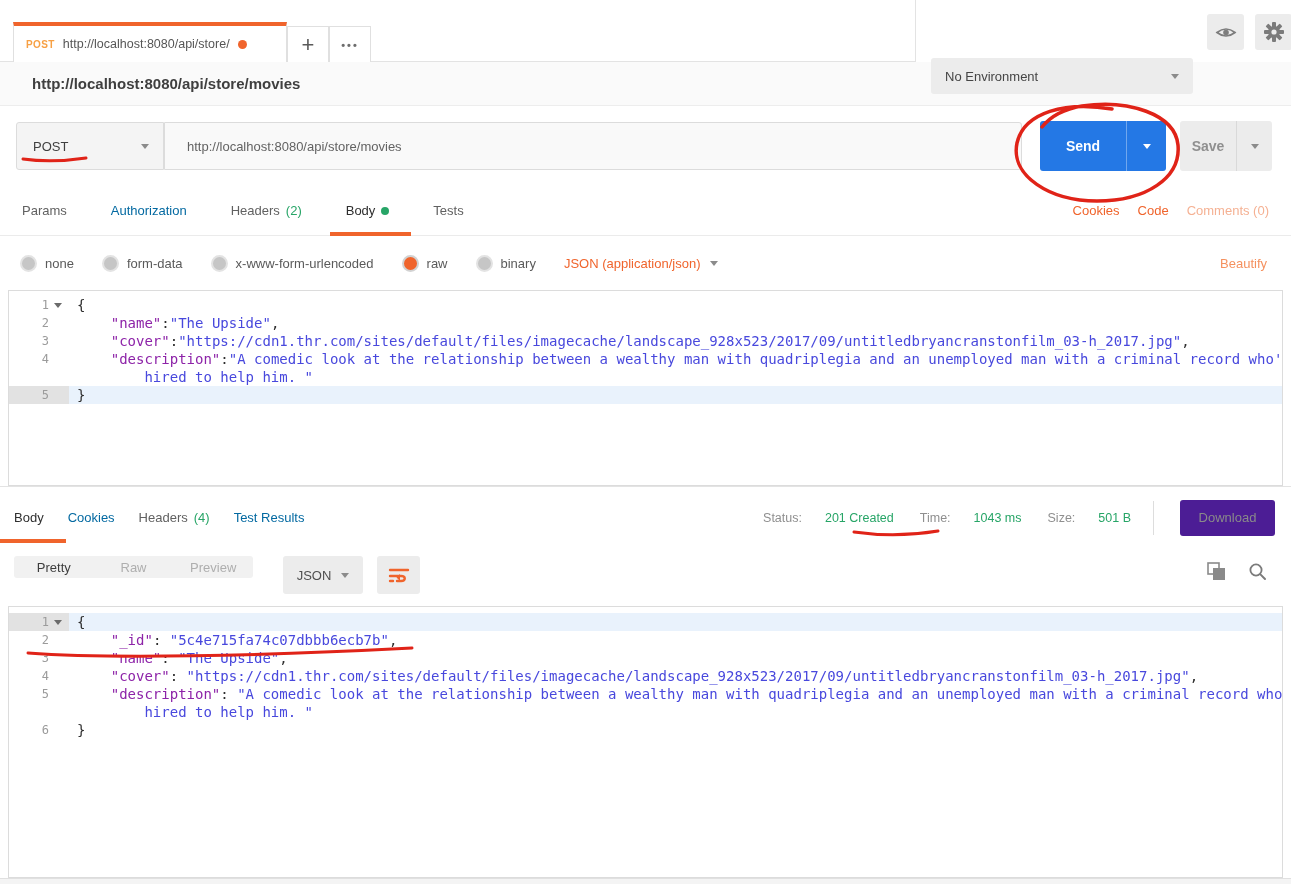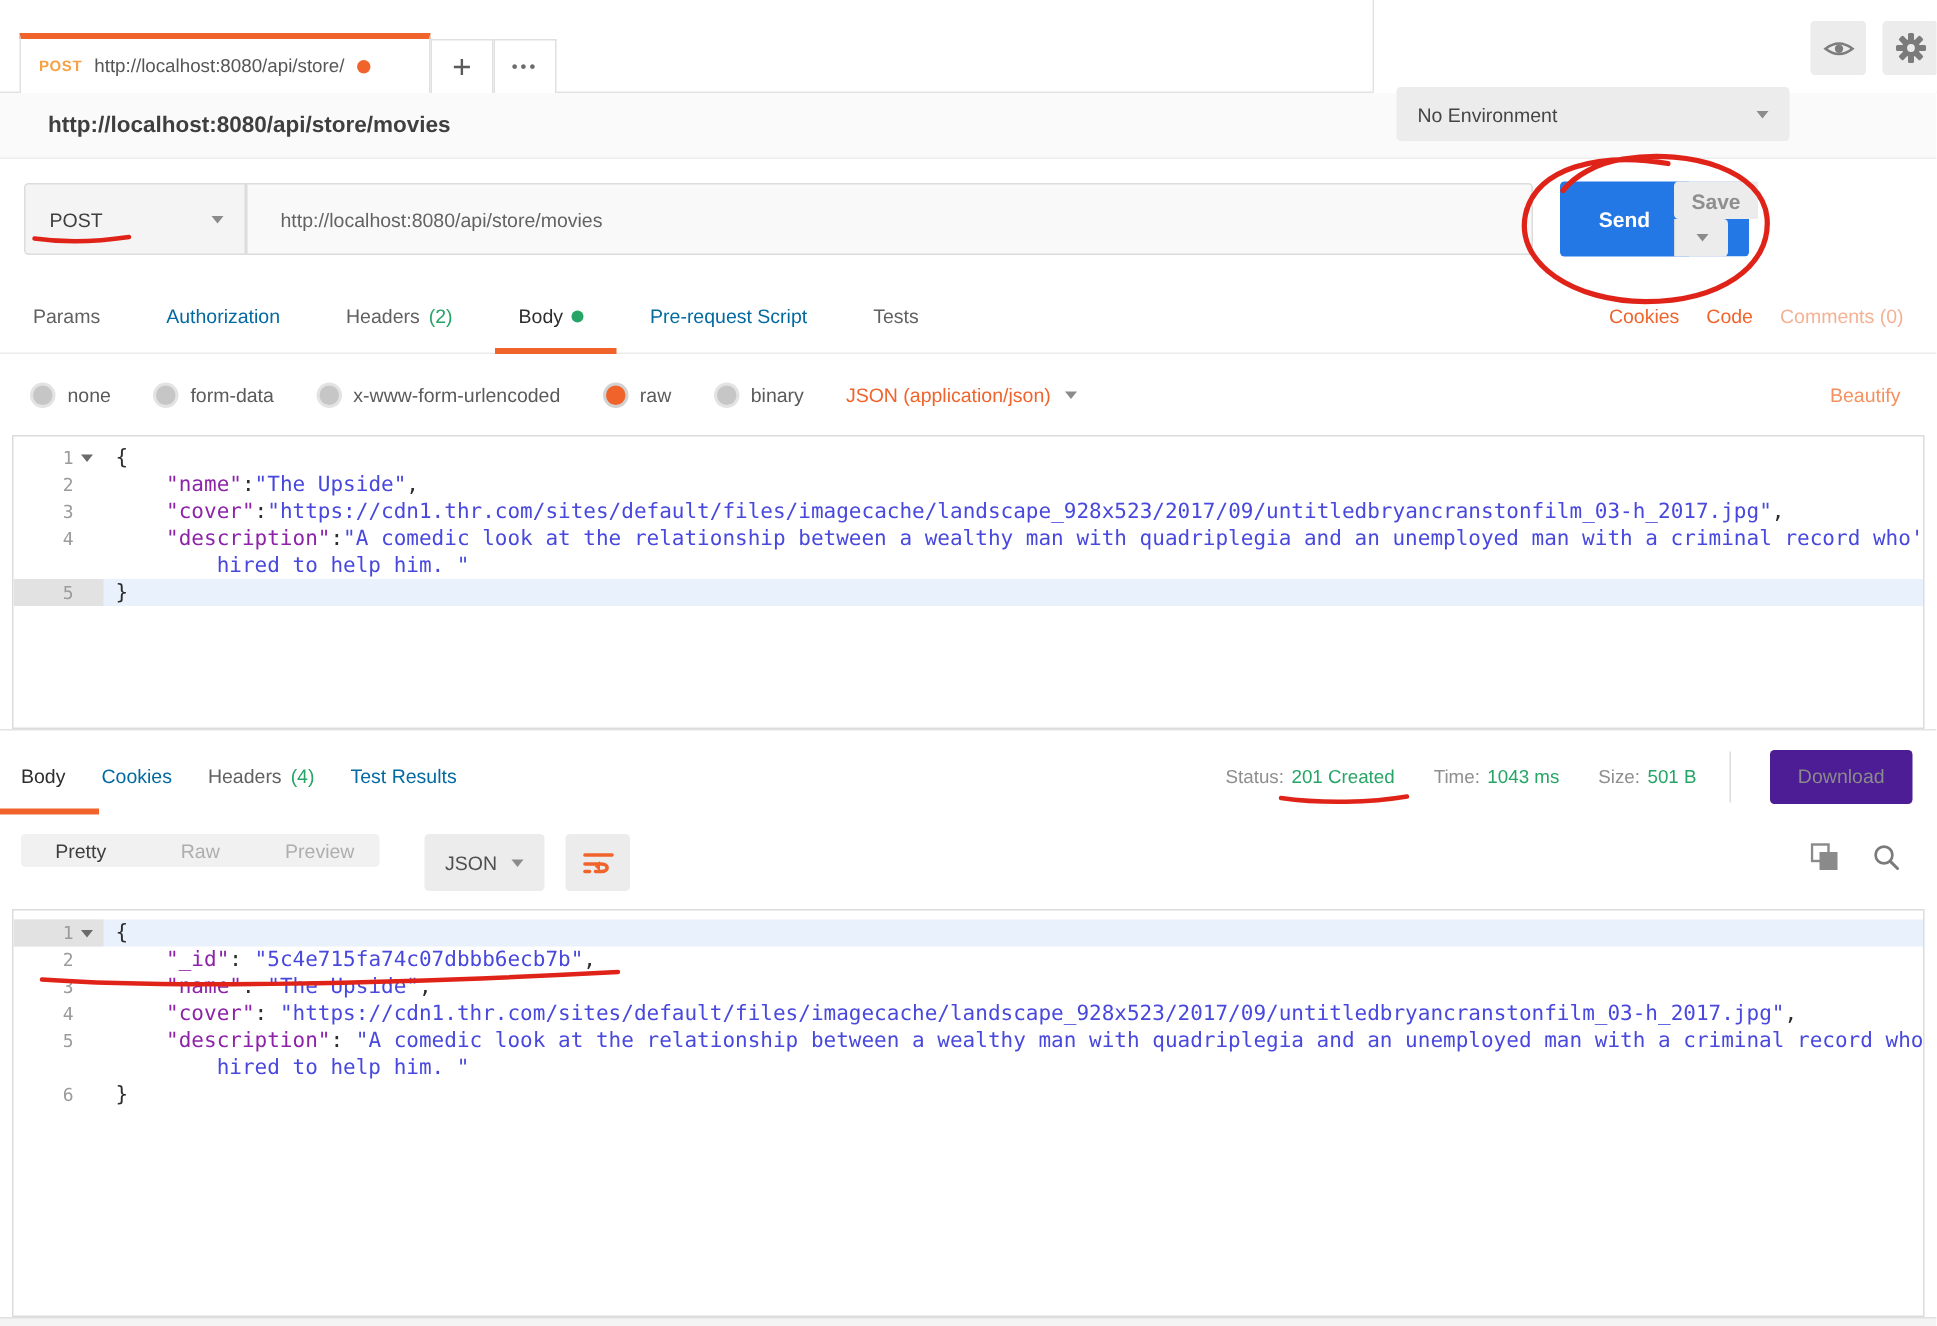--- a/index.html
+++ b/index.html
@@ -42,21 +42,21 @@
     border-radius:3px 0 0 3px;display:flex;align-items:center;padding:0 14px 0 16px;font-size:13px;color:#3f3f3f;}
   .method-select .caret{margin-left:auto;}
   .url-input{position:absolute;left:164px;top:16px;width:858px;height:48px;background:#f9f9f9;border:1px solid #dcdcdc;
     border-radius:0 3px 3px 0;padding:0 22px;font-size:13px;color:#636363;font-family:"Liberation Sans",sans-serif;outline:none;}
   .send-group{position:absolute;left:1040px;top:15px;height:50px;display:flex;}
   .send-main{width:86px;height:50px;background:var(--blue);color:#fff;font-size:14px;font-weight:bold;
     border:none;border-radius:3px 0 0 3px;font-family:"Liberation Sans",sans-serif;}
   .send-caret{width:40px;height:50px;background:var(--blue);border-left:1px solid rgba(255,255,255,.35);border-radius:0 3px 3px 0;
     display:flex;align-items:center;justify-content:center;}
   .send-caret .caret{border-top-color:#fff;}
-  .save-group{position:absolute;left:1116px;top:15px;height:50px;display:flex;flex-direction:column;}
+  .save-group{position:absolute;left:1180px;top:15px;height:50px;display:flex;}
   .save-main{width:56px;height:50px;background:#ececec;color:#8f8f8f;font-size:14px;font-weight:600;border:none;
     border-radius:3px 0 0 3px;font-family:"Liberation Sans",sans-serif;}
   .save-caret{width:36px;height:50px;background:#ececec;border-left:1px solid #d9d9d9;border-radius:0 3px 3px 0;
     display:flex;align-items:center;justify-content:center;}
 
   
   .req-tabs{height:50px;position:relative;border-bottom:1px solid #ebebeb;display:flex;align-items:center;}
   .rtabs-left{display:flex;align-items:center;gap:44px;padding-left:22px;}
   .rtab{position:relative;font-size:13px;color:#0369a1;height:50px;display:flex;align-items:center;gap:6px;}
   .rtab.tone-mid{color:#616161;}
@@ -88,21 +88,21 @@
   .ln{display:inline-block;width:40px;text-align:right;font-size:12px;color:#9b9b9b;}
   .fold-caret{display:inline-block;width:0;height:0;border-left:4px solid transparent;border-right:4px solid transparent;
     border-top:5px solid #6b6b6b;margin-left:5px;}
   .code-text{padding-left:8px;overflow:hidden;}
   .seg-k{color:var(--key);} .seg-v{color:var(--val);} .seg-p{color:var(--punc);} .seg-t{color:var(--punc);}
 
   
   .resp-meta{height:62px;position:relative;border-top:1px solid #e3e3e3;display:flex;align-items:center;}
   .resp-tabs{display:flex;align-items:center;gap:24px;padding-left:14px;}
   .resp-meta-right{position:absolute;right:16px;display:flex;align-items:center;}
-  .meta-pair{display:flex;align-items:center;gap:5px;font-size:12.5px;margin-right:26px;}
+  .meta-pair{display:flex;align-items:center;gap:23px;font-size:12.5px;margin-right:26px;}
   .meta-label{color:#8f8f8f;} .meta-value{color:var(--green);}
   .meta-divider{width:1px;height:34px;background:#ddd;margin:0 14px 0 0;}
   .download-btn{width:95px;height:36px;background:#4c1d95;border:none;border-radius:3px;color:#8a8a8a;font-size:13px;
     font-family:"Liberation Sans",sans-serif;margin-left:12px;}
 
   
   .resp-view{height:58px;position:relative;}
   .segmented{position:absolute;left:14px;top:8px;width:239px;height:22px;background:#f1f1f1;border-radius:3px;
     display:flex;align-items:center;}
   .vmode{flex:1;text-align:center;font-size:13px;color:#aeaeae;}
@@ -190,23 +190,20 @@
         <span>Authorization</span>
       </div>
       <div class="rtab interactable tone-mid">
         <span>Headers</span>
         <span class="count">(2)</span>
       </div>
       <div class="rtab interactable active">
         <span>Body</span>
         <span class="dot"></span>
         <div class="tab-underline"></div>
-      </div>
-      <div class="rtab interactable">
-        <span>Pre-request Script</span>
       </div>
       <div class="rtab interactable tone-mid">
         <span>Tests</span>
       </div>
     </div>
   <div class="rlinks">
       <span class="rlink interactable">Cookies</span>
       <span class="rlink interactable">Code</span>
       <span class="rlink interactable muted">Comments (0)</span>
     </div>

